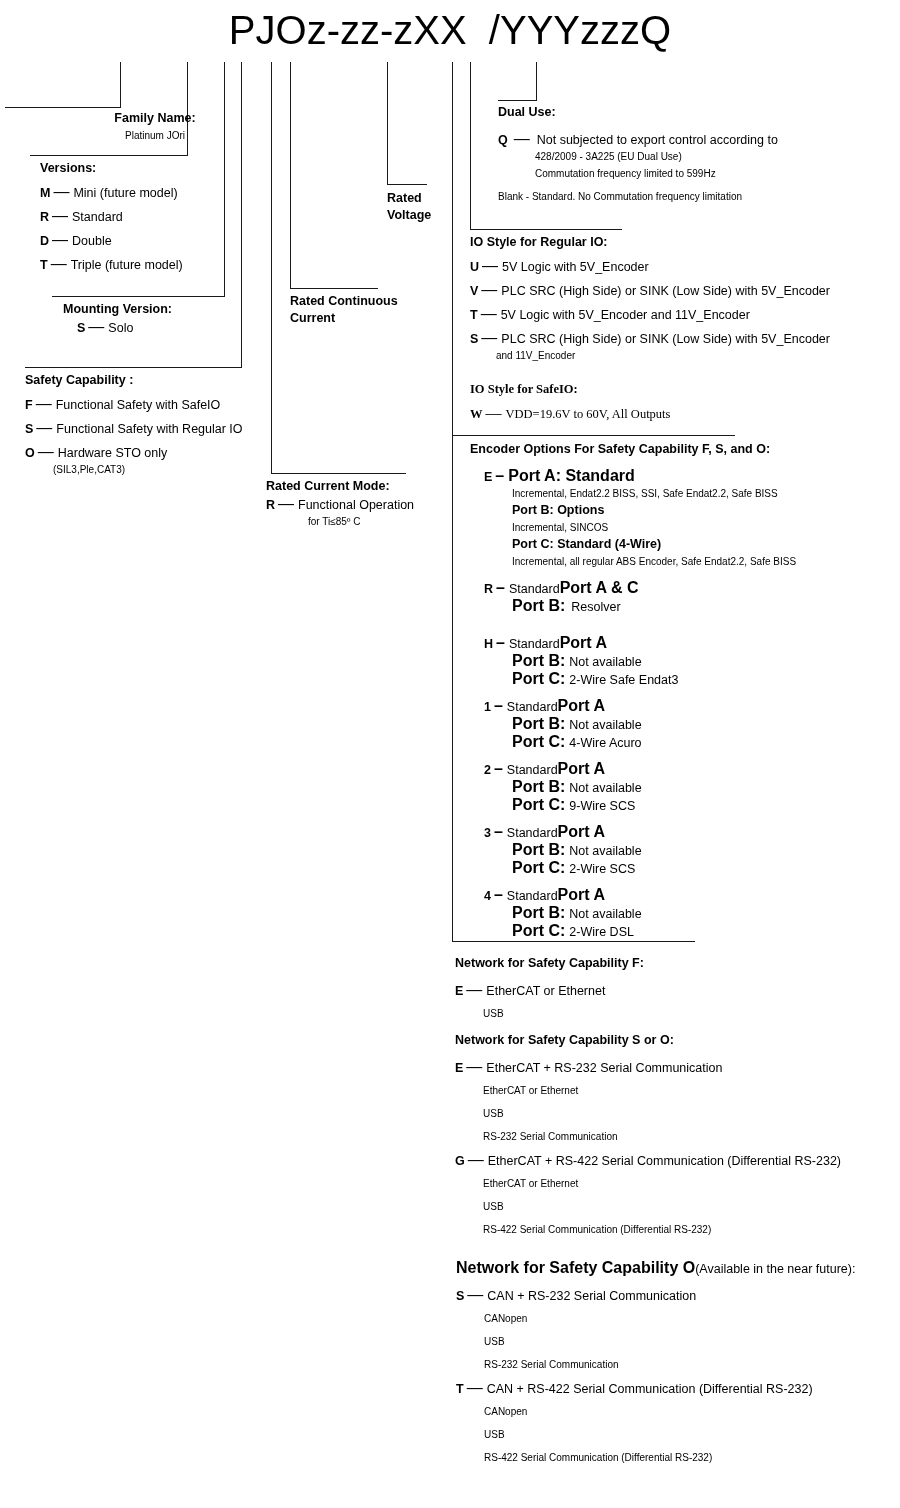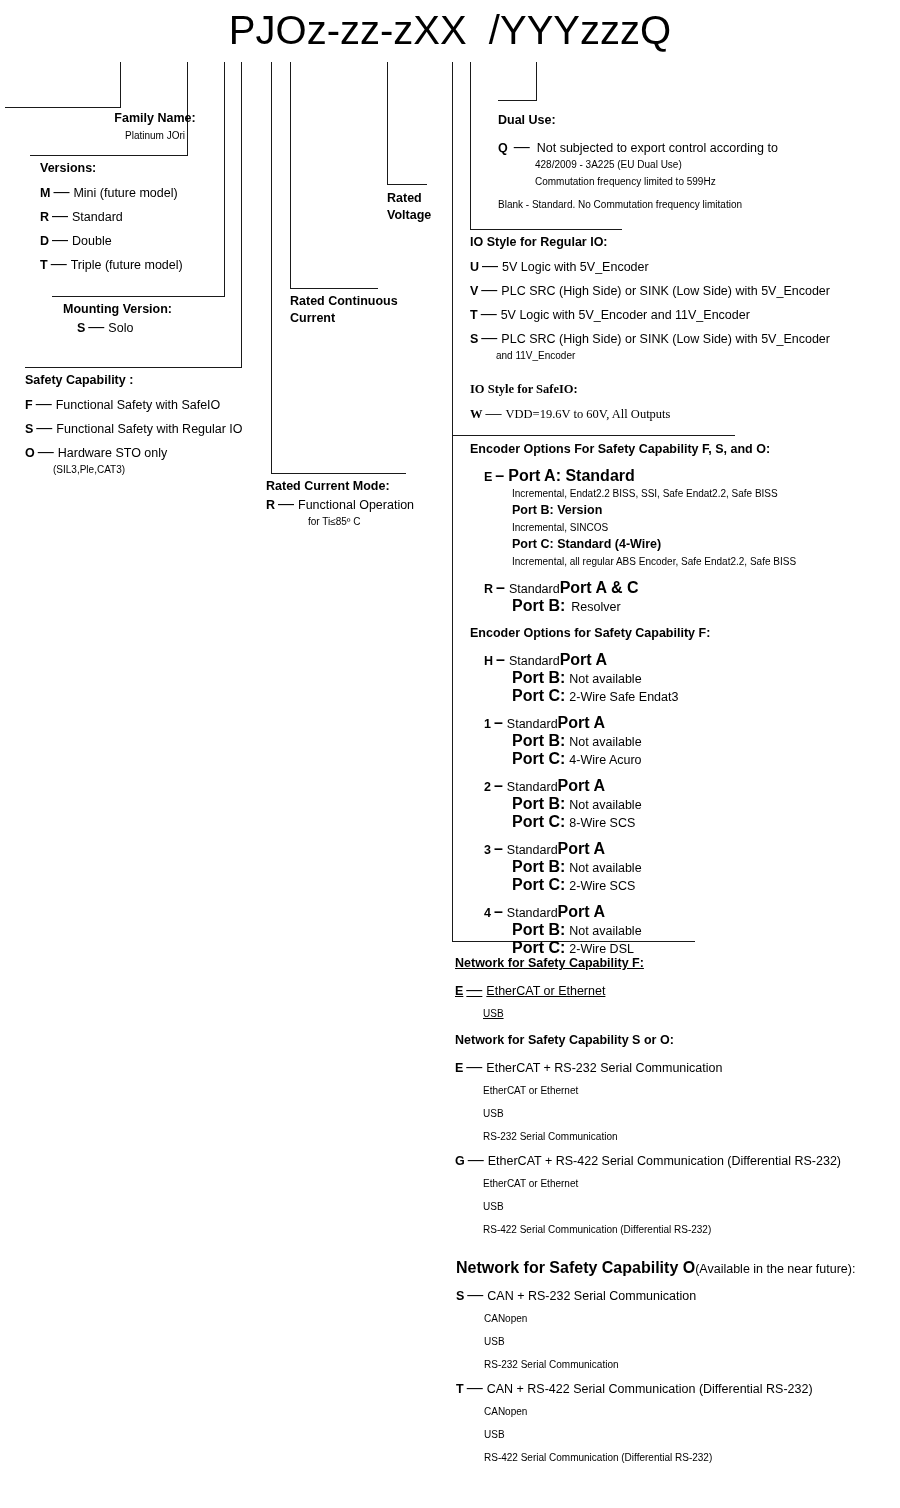--- a/index.html
+++ b/index.html
@@ -191,21 +191,21 @@
   <div class="blk" style="left:266px; top:478px; width:200px;">
     <div class="hd">Rated Current Mode:</div>
     <div class="row">
       <span class="key">R</span>
       <span class="dash">—</span>
       <span class="val">Functional Operation</span>
     </div>
     <div class="ln indent3">for Ti≤85º C</div>
   </div>
 
-  <div class="blk" style="left:498px; top:104px; width:400px;margin-top:8px;">
+  <div class="blk" style="left:498px; top:104px; width:400px;">
     <div class="hd">Dual Use:</div>
     <div class="gap9"></div>
     <div class="row">
       <span class="key">Q</span>
       <span class="dash" style="padding:0 7px 0 6px;">—</span>
       <span class="val">Not subjected to export control according to</span>
     </div>
     <div class="ln" style="padding-left:37px;">428/2009 - 3A225 (EU Dual Use)</div>
     <div class="ln" style="padding-left:37px;">Commutation frequency limited to 599Hz</div>
     <div class="gap6"></div>
@@ -253,40 +253,39 @@
 
   <div class="blk" style="left:470px; top:441px; width:420px;">
     <div class="hd">Encoder Options For Safety Capability F, S, and O:</div>
     <div class="gap9"></div>
     <div class="row indent1">
       <span class="key">E</span>
       <span class="dash" style="font-weight:bold;">–</span>
       <span class="code">Port A: Standard</span>
     </div>
     <div class="ln indent3">Incremental, Endat2.2 BISS, SSI, Safe Endat2.2, Safe BISS</div>
-    <div class="hd indent3">Port B: Version</div>
+    <div class="hd indent3">Port B: Options</div>
     <div class="ln indent3">Incremental, SINCOS</div>
     <div class="hd indent3">Port C: Standard (4-Wire)</div>
     <div class="ln indent3">Incremental, all regular ABS Encoder, Safe Endat2.2, Safe BISS</div>
     <div class="gap9"></div>
     <div class="row indent1">
       <span class="key">R</span>
       <span class="dash" style="font-weight:bold;">–</span>
       <span class="val">Standard </span>
       <span class="code">Port A &amp; C</span>
     </div>
     <div class="row indent3">
       <span class="code">Port B:</span>
       <span style="width:6px;"></span>
       <span class="val">Resolver</span>
     </div>
   </div>
 
   <div class="blk" style="left:470px; top:625px; width:420px;">
-    <div class="hd">Encoder Options for Safety Capability F:</div>
     <div class="gap9"></div>
 
     <div>
       <div class="row indent1">
         <span class="key">H</span>
         <span class="dash" style="font-weight:bold;">–</span>
         <span class="val">Standard </span>
         <span class="code">Port A</span>
       </div>
       <div class="row indent3">
@@ -330,21 +329,21 @@
         <span class="code">Port A</span>
       </div>
       <div class="row indent3">
         <span class="code">Port B:</span>
         <span style="width:4px;"></span>
         <span class="val">Not available</span>
       </div>
       <div class="row indent3">
         <span class="code">Port C:</span>
         <span style="width:4px;"></span>
-        <span class="val">8-Wire SCS</span>
+        <span class="val">9-Wire SCS</span>
       </div>
     </div>
     <div class="gap9"></div>
 
     <div>
       <div class="row indent1">
         <span class="key">3</span>
         <span class="dash" style="font-weight:bold;">–</span>
         <span class="val">Standard </span>
         <span class="code">Port A</span>
@@ -375,21 +374,21 @@
         <span class="val">Not available</span>
       </div>
       <div class="row indent3">
         <span class="code">Port C:</span>
         <span style="width:4px;"></span>
         <span class="val">2-Wire DSL</span>
       </div>
     </div>
   </div>
 
-  <div class="blk" style="left:455px; top:955px; width:430px;text-decoration:underline;">
+  <div class="blk" style="left:455px; top:955px; width:430px;">
     <div class="hd">Network for Safety Capability F:</div>
     <div class="gap9"></div>
     <div class="row">
       <span class="key">E</span>
       <span class="dash">—</span>
       <span class="val">EtherCAT or Ethernet</span>
     </div>
     <div class="gap6"></div>
     <div class="ln indent2">USB</div>
   </div>

